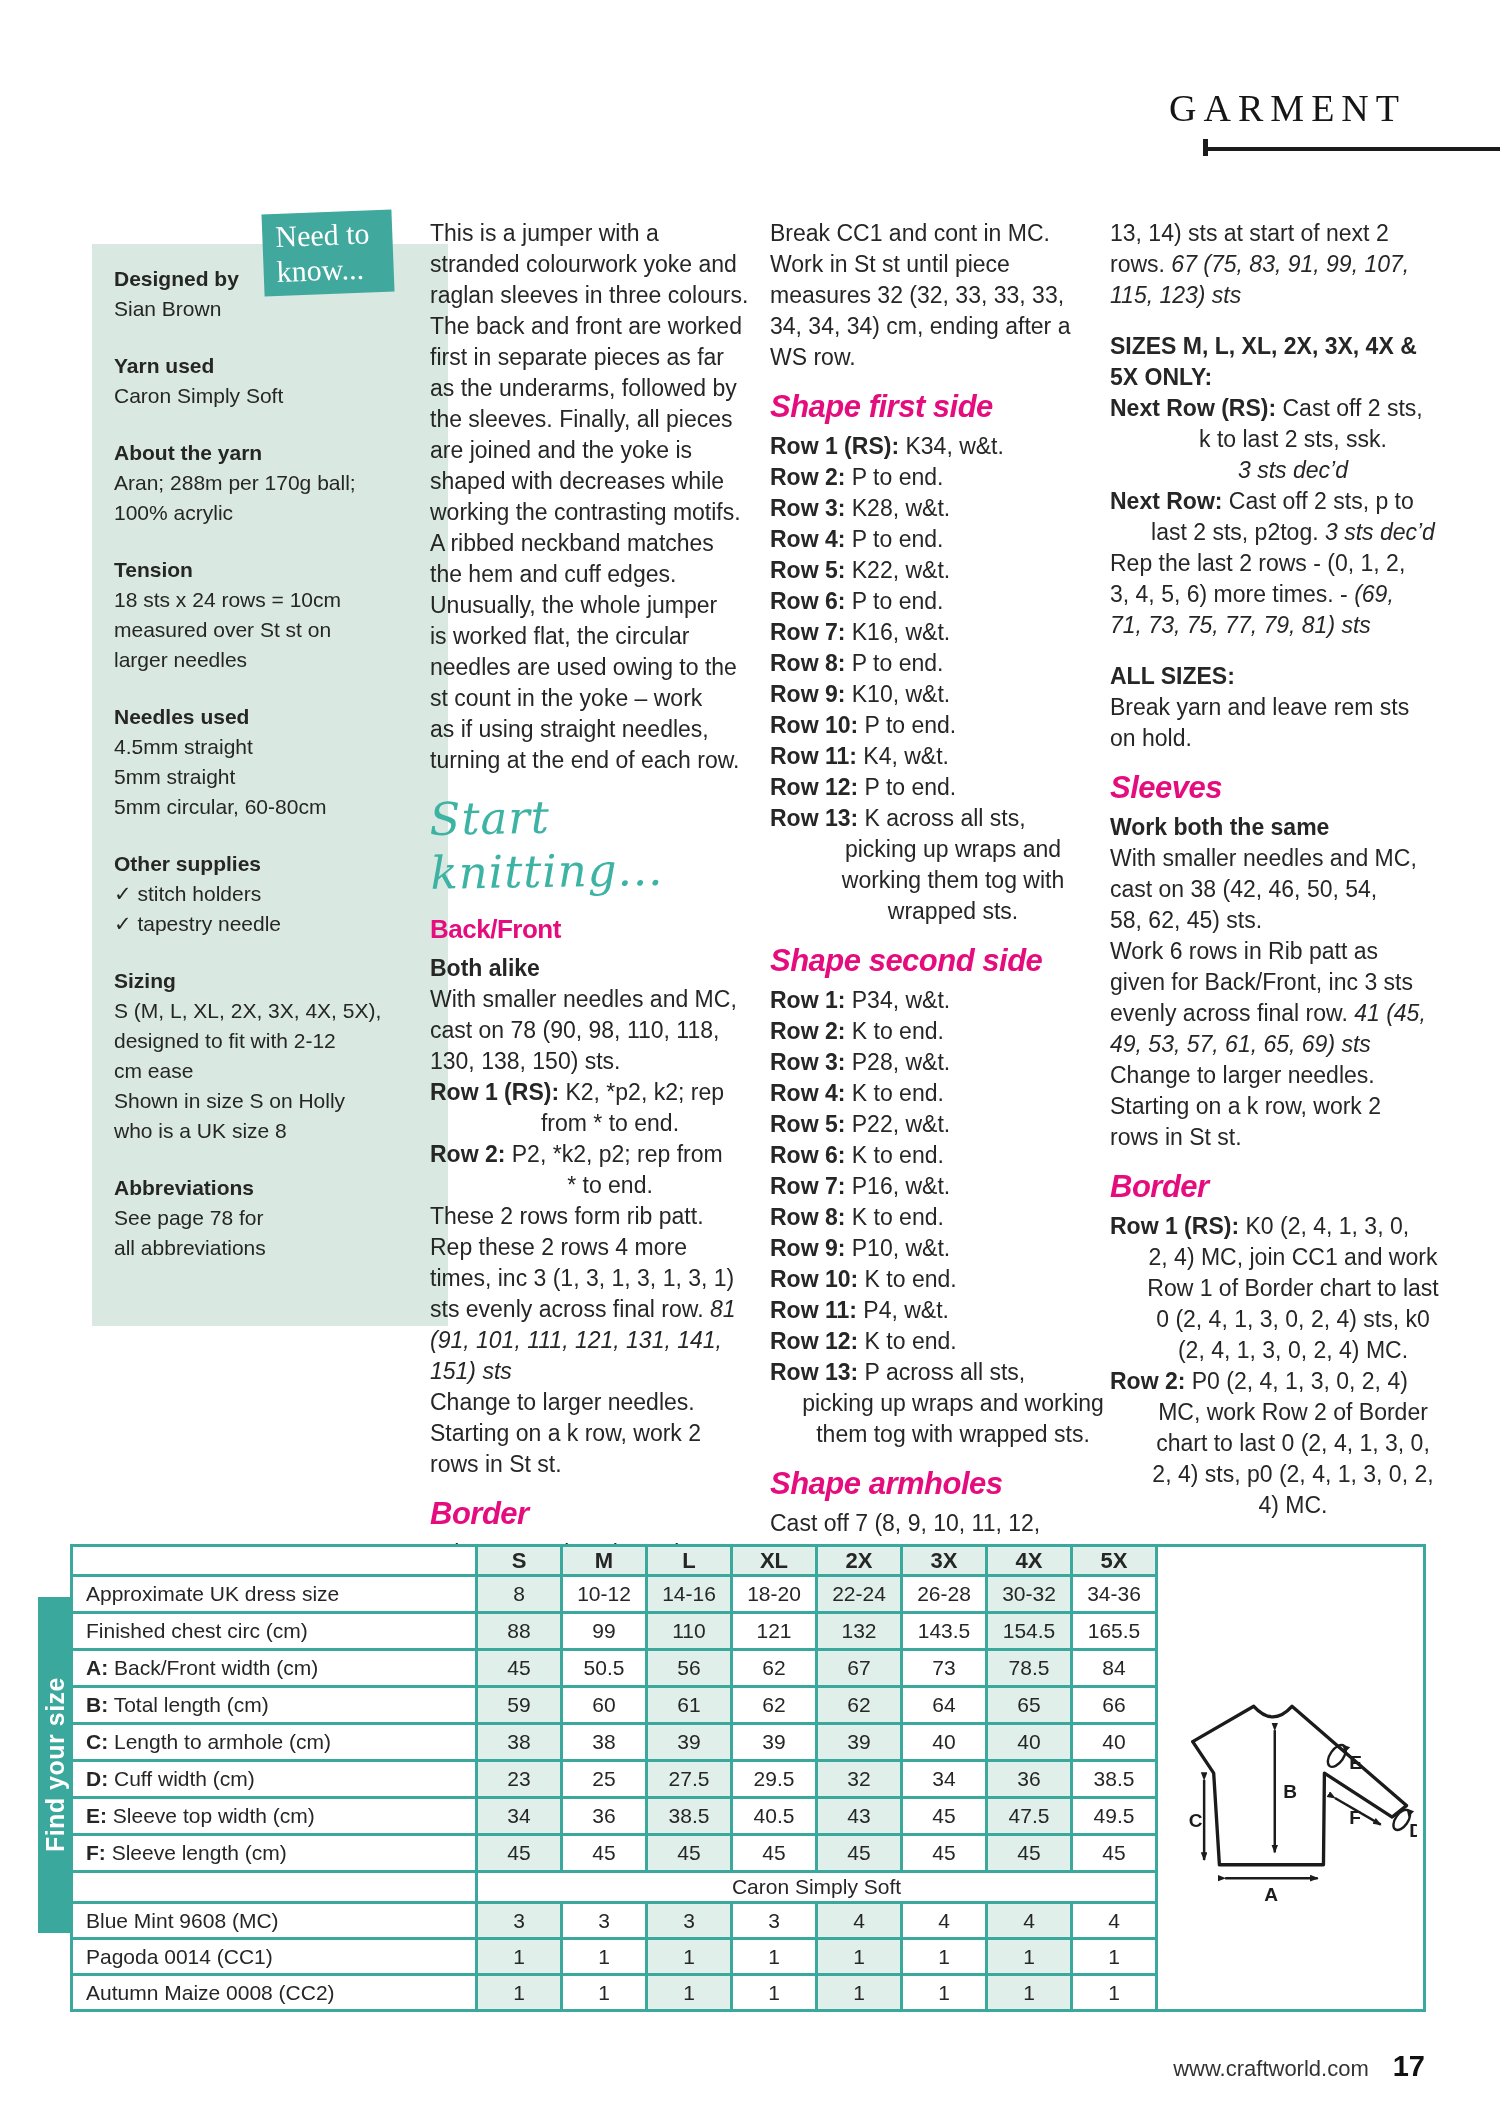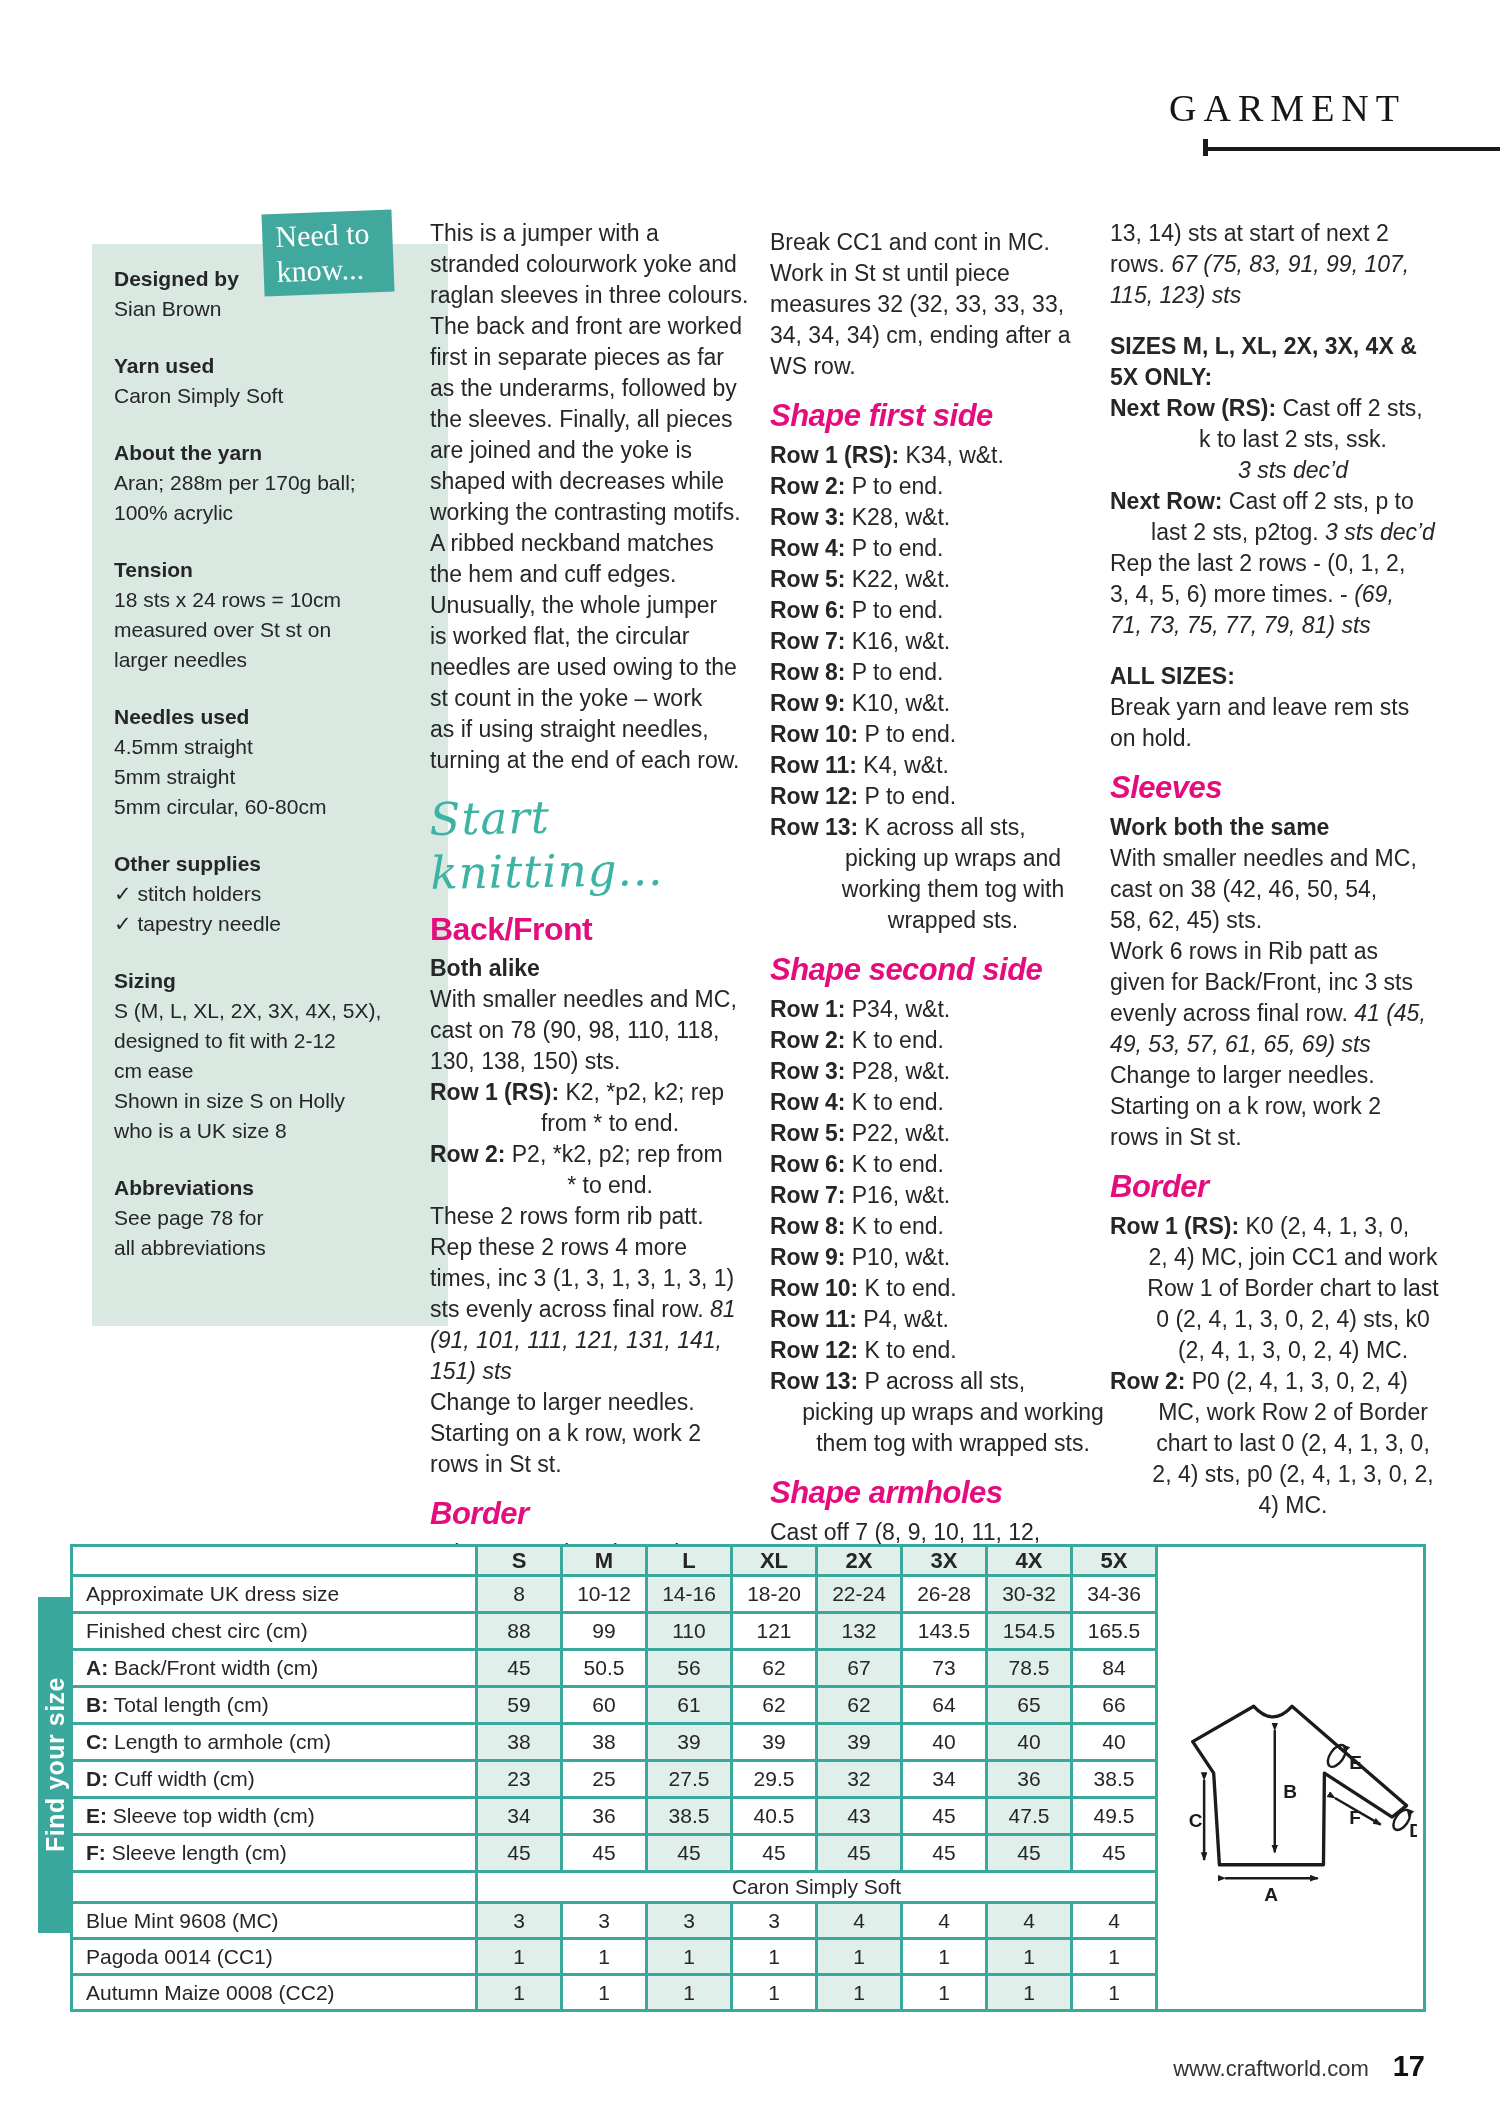--- a/index.html
+++ b/index.html
@@ -24,27 +24,27 @@
   .sb-title{font-weight:bold;font-size:21px;line-height:30px;white-space:nowrap;}
   .sb-line{font-size:21px;line-height:30px;white-space:nowrap;}
   .ntk{
     position:absolute;left:263px;top:212px;width:130px;height:82px;background:#41a89d;
     transform:rotate(-2.2deg);color:#ffffff;font-family:"Liberation Serif",serif;
     font-size:30px;line-height:35px;box-sizing:border-box;padding:5px 0 0 13px;z-index:3;
   }
   
   .col{position:absolute;top:218px;}
   #col1{left:430px;width:330px;}
-  #col2{left:770px;width:336px;margin-top:9px;}
+  #col2{left:770px;width:336px;}
   #col3{left:1110px;width:336px;}
   .tl{font-size:23px;line-height:31px;white-space:nowrap;}
   .ind{padding-left:30px;text-align:center;}
   .bold{font-weight:bold;}
   .it{font-style:italic;}
-  .h1{color:#e50c7e;font-weight:bold;font-size:32px;line-height:38px;margin:12px 0 5px;letter-spacing:-0.5px;}
+  .h1{color:#e50c7e;font-weight:bold;font-size:26px;line-height:38px;margin:12px 0 5px;letter-spacing:-0.5px;}
   .h2{color:#e50c7e;font-weight:bold;font-style:italic;font-size:31px;line-height:35px;margin:16px 0 7px;letter-spacing:-0.5px;}
   .script{
     color:#3db3a4;font-family:"DejaVu Serif",serif;font-style:italic;
     font-size:45px;line-height:54px;margin:14px 0 8px;letter-spacing:1px;transform:rotate(-1deg);
   }
   .gap{height:20px;}
   
   .find-tab{
     position:absolute;left:38px;top:1597px;width:34px;height:336px;background:#3aa89c;
     display:flex;align-items:center;justify-content:center;z-index:1;

